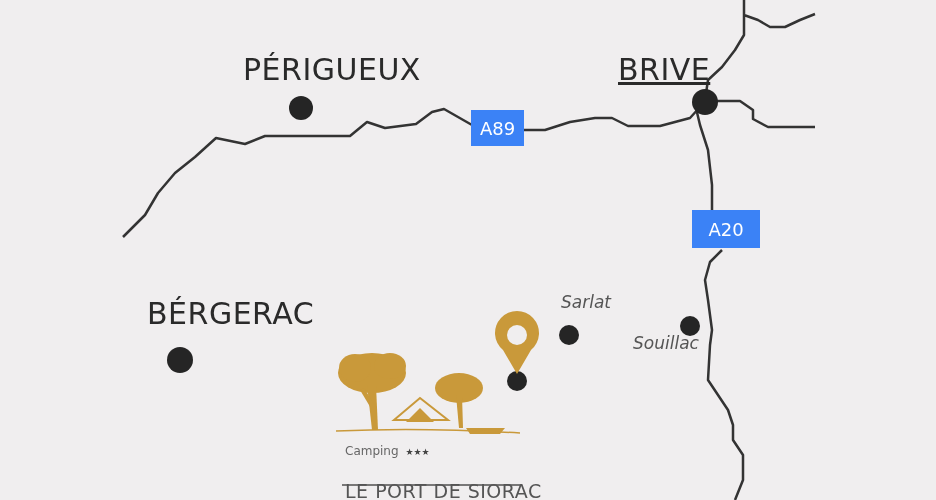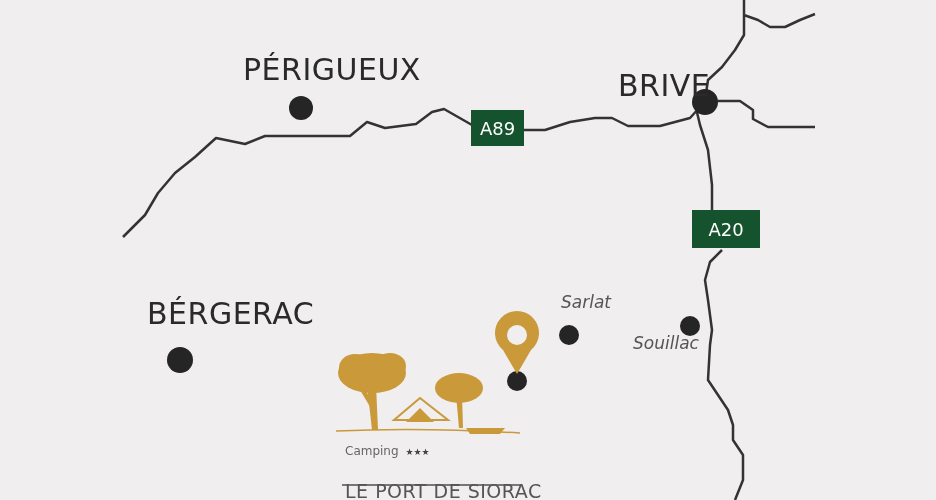--- a/index.html
+++ b/index.html
@@ -1,20 +1,20 @@
 <!DOCTYPE html>
 <html><head>
 <meta charset="utf-8">
 <style>
   html,body{margin:0;padding:0;}
   body{width:936px;height:500px;background:#f0eeef;overflow:hidden;position:relative;font-family:"DejaVu Sans","Liberation Sans",sans-serif;}
   .map{position:absolute;left:0;top:0;width:936px;height:500px;}
   .city{position:absolute;color:#2a2a2a;font-size:30px;letter-spacing:0.5px;font-weight:normal;}
   .town{position:absolute;color:#555;font-size:17px;font-style:italic;}
-  .road-badge{position:absolute;background:#14532d;color:#fff;font-size:18px;display:flex;align-items:center;justify-content:center;}
+  .road-badge{position:absolute;background:#3b82f6;color:#fff;font-size:18px;display:flex;align-items:center;justify-content:center;}
   .logo-text-small{position:absolute;color:#666;font-size:12px;}
   .logo-text-big{position:absolute;color:#555;font-size:19px;letter-spacing:0.5px;}
 </style>
 </head>
 <body>
 
 <svg class="map" viewBox="0 0 936 500" width="936" height="500">
   <g fill="none" stroke="#333" stroke-width="2.5" stroke-linejoin="round">
 
     <path d="M123,237 L145,215 L158,193 L175,173 L195,157 L216,138 L245,144 L265,136 L350,136 L367,122 L385,128 L416,124 L432,112 L444,109 L472,125 M524,130 L545,130 L570,122 L595,118 L612,118 L628,126 L660,126 L690,118 L700,107"></path>
@@ -53,21 +53,21 @@
     <path d="M406,422 L420,408 L434,422 Z"></path>
 
     <path d="M466,428 L505,428 L500,434 L470,434 Z"></path>
 
     <path d="M336,431 Q420,427 520,433" fill="none" stroke="#c9993a" stroke-width="1.5"></path>
   </g>
   <rect x="342" y="484" width="178" height="2" fill="#444" opacity="0.7"></rect>
 </svg>
 
 <div class="city" style="left:243px;top:52px;">PÉRIGUEUX</div>
-<div class="city" style="left:618px;top:68px;">BRIVE</div>
+<div class="city" style="left:618px;top:52px;text-decoration:underline;">BRIVE</div>
 <div class="city" style="left:147px;top:296px;text-align:right;">BÉRGERAC</div>
 
 <div class="town" style="left:561px;top:292px;">Sarlat</div>
 <div class="town" style="left:633px;top:333px;">Souillac</div>
 
 <div class="road-badge" style="left:471px;top:110px;width:53px;height:36px;">A89</div>
 <div class="road-badge" style="left:692px;top:210px;width:68px;height:38px;">A20</div>
 
 <div class="logo-text-small" style="left:345px;top:444px;">
   <span>Camping</span>

